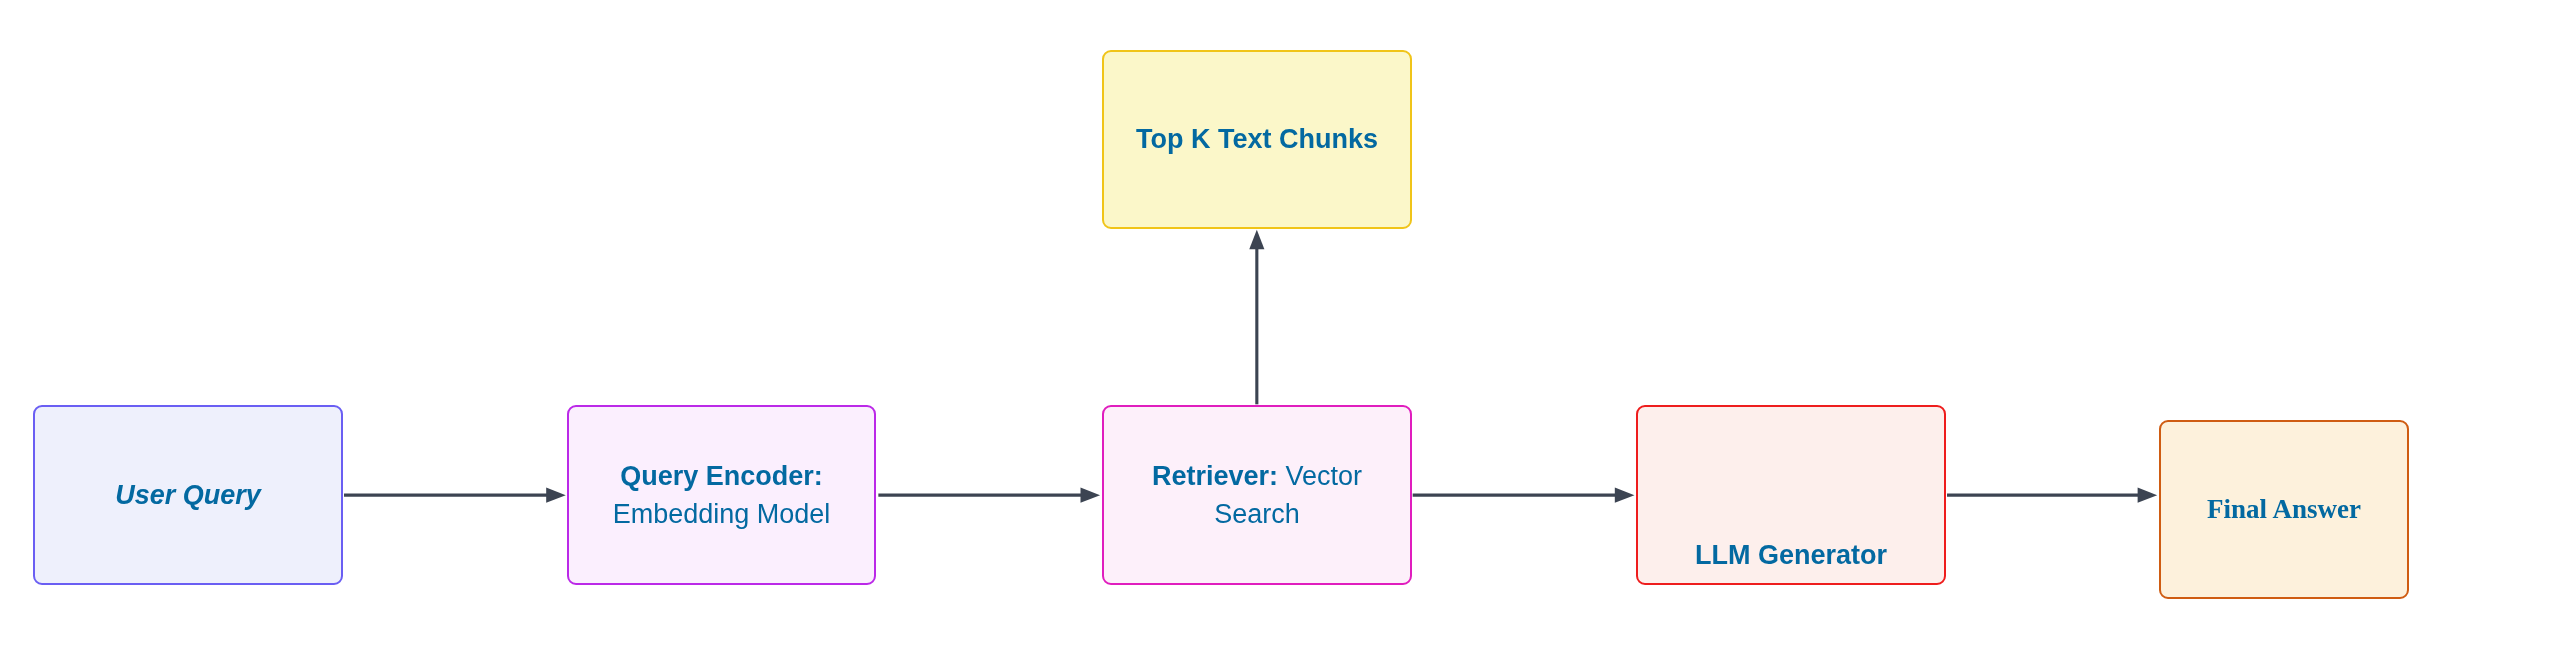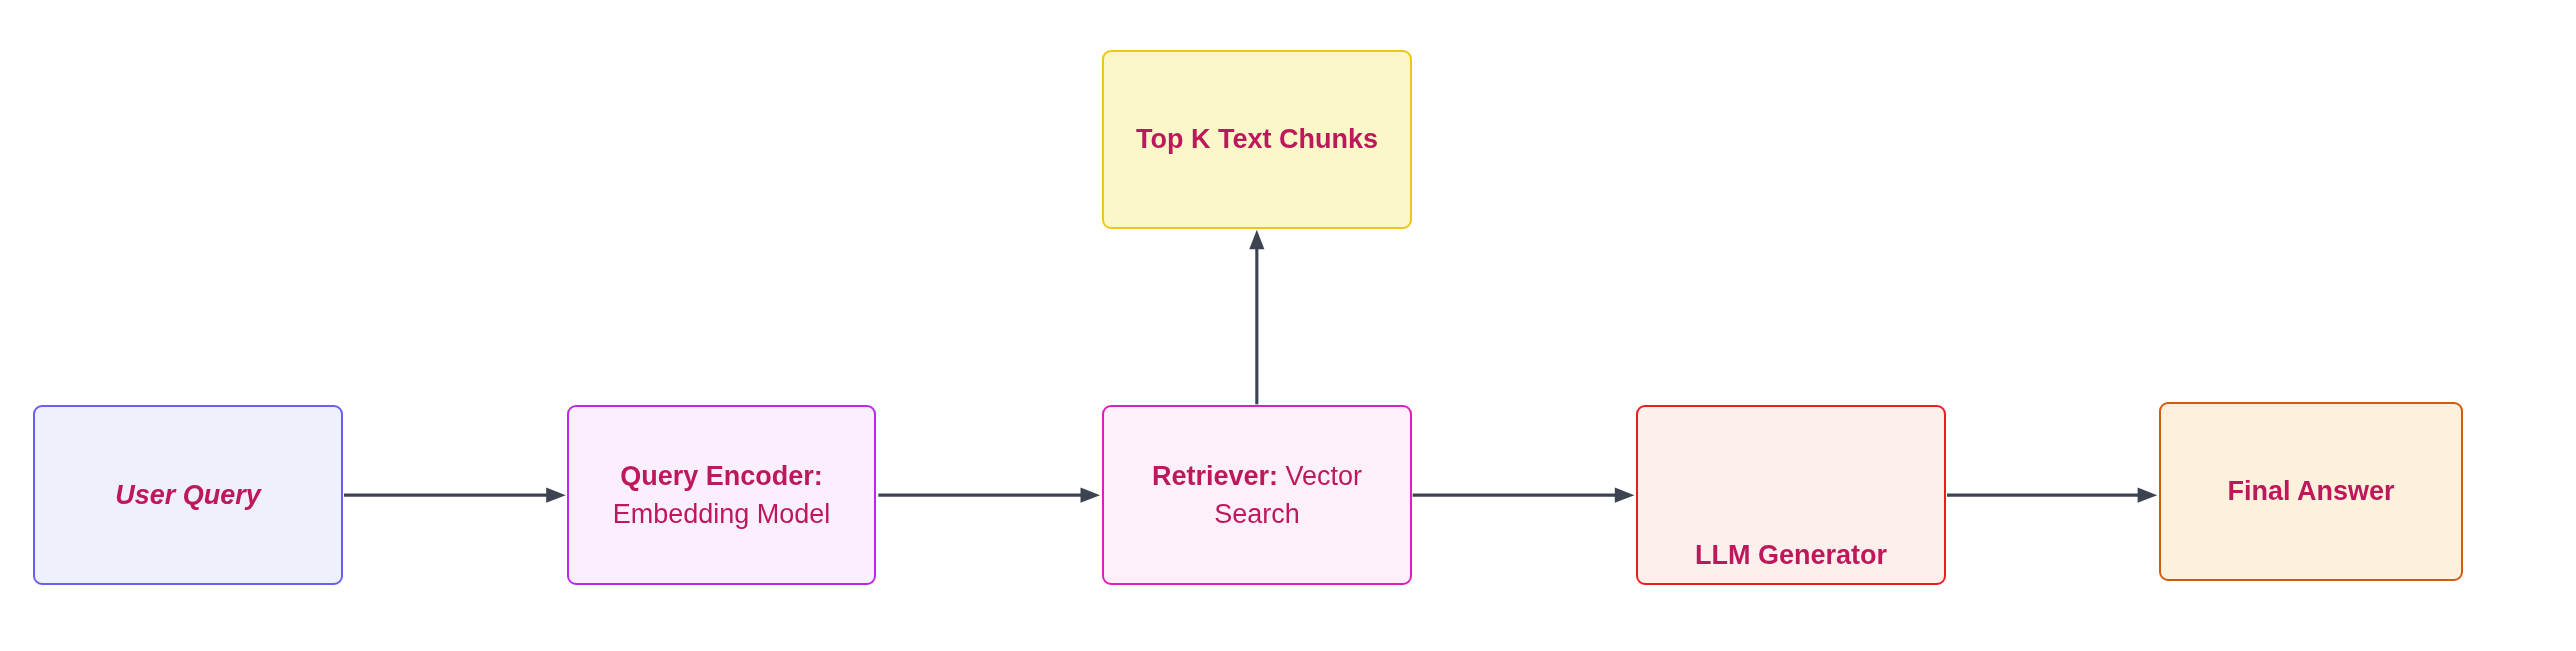--- a/index.html
+++ b/index.html
@@ -30,21 +30,21 @@
     border-radius: 9px;
     display: flex;
     align-items: center;
     justify-content: center;
     text-align: center;
     padding: 9px 16px;
   }
   .node .label {
     font-size: 27px;
     line-height: 1.42;
-    color: #be185d;
+    color: #0369a1;
     font-weight: 400;
   }
   .node .label .bold {
     font-weight: 700;
   }
 </style>
 </head>
 <body>
 
 <div class="canvas">
@@ -102,20 +102,20 @@
       <span>Vector Search</span>
     </div>
   </div>
 
   <div class="node" style="left: 1636px; top: 405px; width: 310px; height: 180px; border-color: rgb(238, 29, 29); background: rgb(253, 239, 236); align-items: flex-end;">
     <div class="label">
       <span class="bold">LLM Generator</span>
     </div>
   </div>
 
-  <div class="node" style="left: 2159px; top: 402px; width: 304px; height: 179px; border-color: rgb(207, 92, 18); background: rgb(253, 241, 220);">
+  <div class="node" style="left: 2159px; top: 420px; width: 250px; height: 179px; border-color: rgb(207, 92, 18); background: rgb(253, 241, 220); font-family: Liberation Serif, serif;">
     <div class="label">
       <span class="bold">Final Answer</span>
     </div>
   </div>
 
 </div>
 
 
 </body></html>

